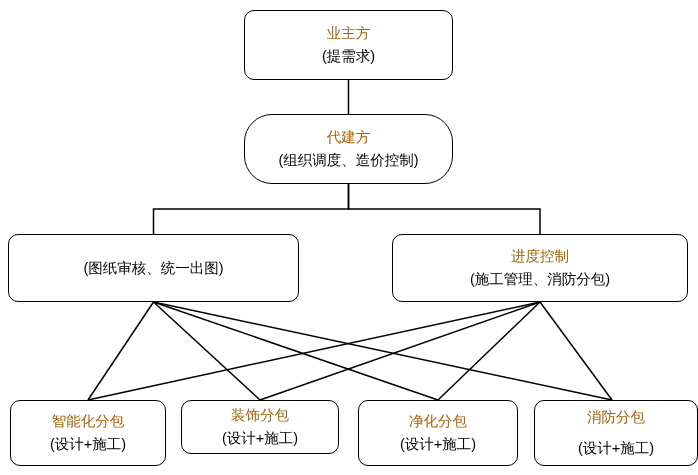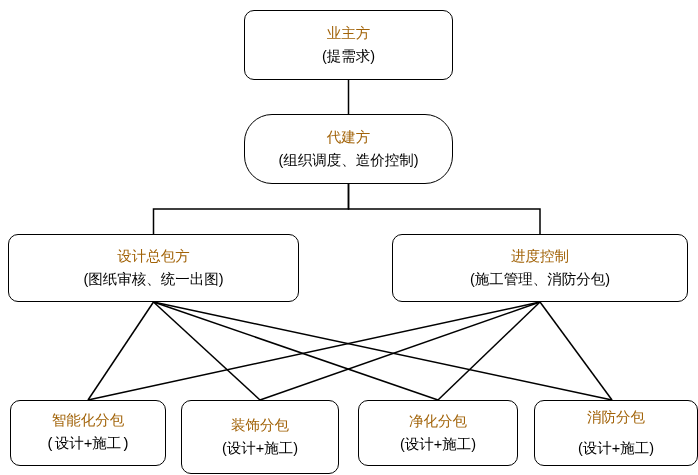--- a/index.html
+++ b/index.html
@@ -46,22 +46,22 @@
     font-size: 14.5px;
     color: #000000;
     line-height: 23px;
     white-space: nowrap;
   }
   
   #n-owner         { left: 244px; top: 10px;  width: 209px; height: 70px; }
   #n-agent         { left: 244px; top: 114px; width: 209px; height: 70px; border-radius: 28px; }
   #n-design        { left: 8px;   top: 234px; width: 291px; height: 68px; }
   #n-construction  { left: 392px; top: 234px; width: 296px; height: 68px; }
-  #n-intelligent   { left: 10px;  top: 400px; width: 156px; height: 66px; font-family: Liberation Mono, monospace; }
-  #n-decoration    { left: 181px; top: 400px; width: 158px; height: 74px; justify-content: center; }
+  #n-intelligent   { left: 10px;  top: 400px; width: 156px; height: 66px; }
+  #n-decoration    { left: 181px; top: 400px; width: 158px; height: 54px; justify-content: center; }
   #n-purification  { left: 358px; top: 400px; width: 160px; height: 66px; }
   #n-fire          { left: 534px; top: 400px; width: 164px; height: 66px; gap: 8px; }
 </style>
 </head>
 <body>
 
 <div id="diagram">
 
   <svg id="edges" width="698" height="475" viewBox="0 0 698 475" xmlns="http://www.w3.org/2000/svg">
       <polyline points="348.5,80 348.5,114" fill="none" stroke="#000000" stroke-width="1.5"></polyline>
@@ -81,21 +81,20 @@
     <span class="title">业主方</span>
     <span class="subtitle">(提需求)</span>
   </div>
 
   <div class="node" id="n-agent">
     <span class="title">代建方</span>
     <span class="subtitle">(组织调度、造价控制)</span>
   </div>
 
   <div class="node" id="n-design">
-    <span class="title">设计总包方</span>
     <span class="subtitle">(图纸审核、统一出图)</span>
   </div>
 
   <div class="node" id="n-construction">
     <span class="title">进度控制</span>
     <span class="subtitle">(施工管理、消防分包)</span>
   </div>
 
   <div class="node" id="n-intelligent">
     <span class="title">智能化分包</span>

